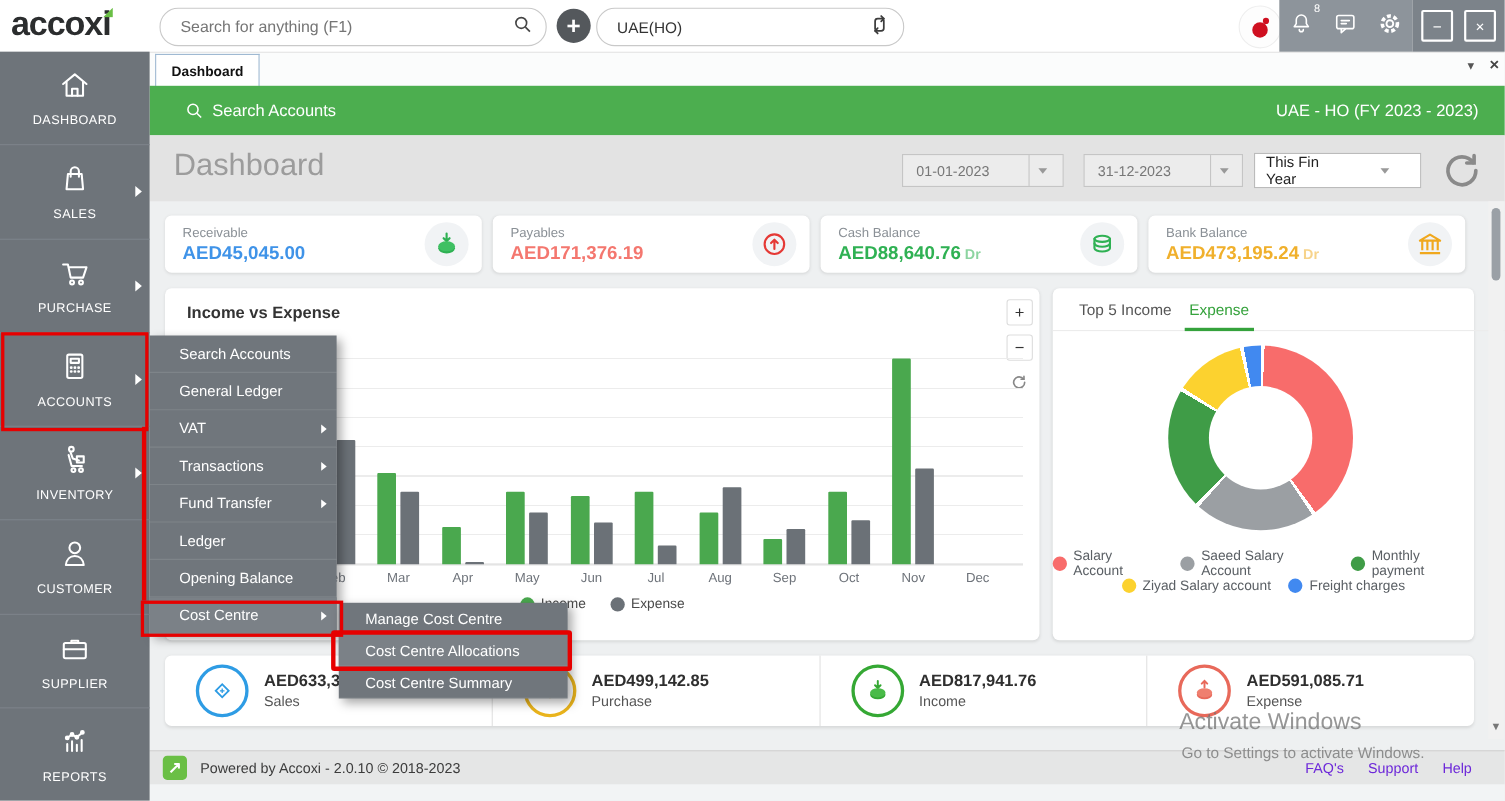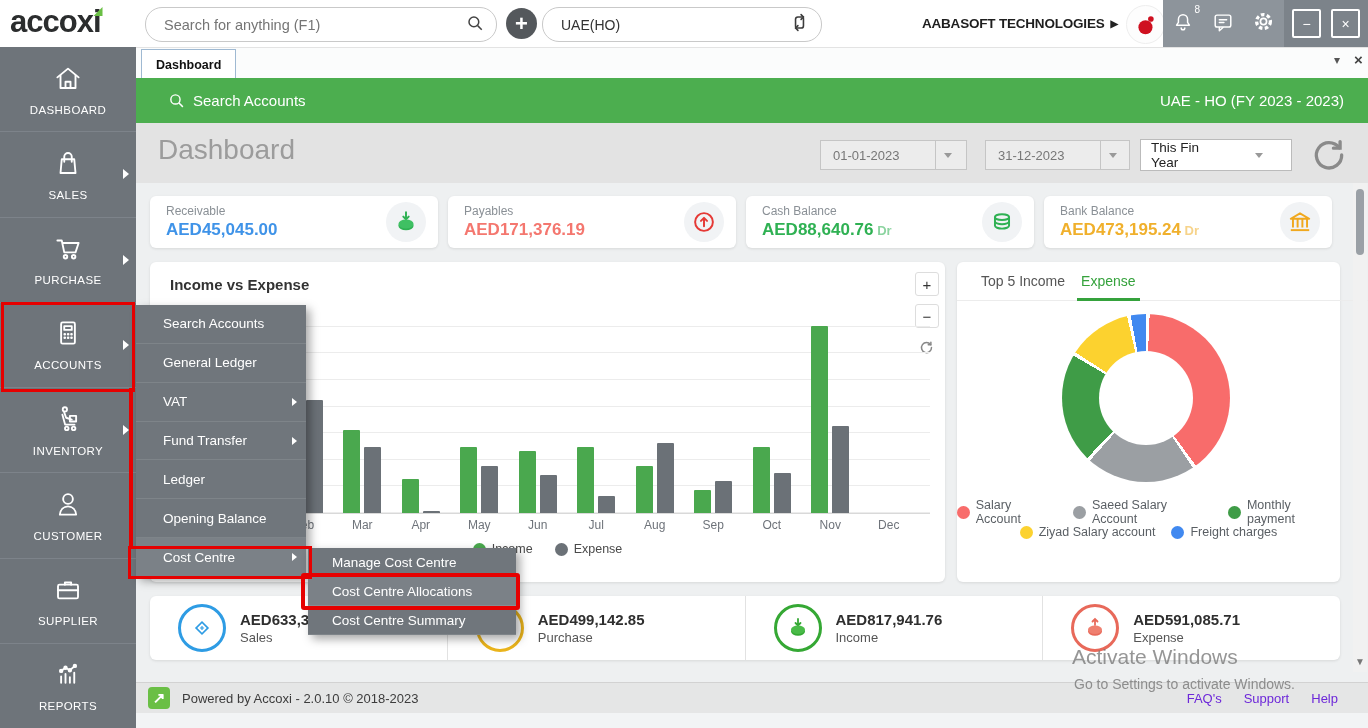--- a/index.html
+++ b/index.html
@@ -162,24 +162,20 @@
     <span class="val">UAE(HO)</span>
     <span class="rep">
       <svg width="19" height="19" viewBox="0 0 24 24" fill="none" stroke="#3c3c3c" stroke-width="2" stroke-linecap="round" stroke-linejoin="round">
           <path d="M7 17V8a3 3 0 0 1 3-3h7"></path>
           <path d="M14 2l3 3-3 3"></path>
           <path d="M17 7v9a3 3 0 0 1-3 3H7"></path>
           <path d="M10 22l-3-3 3-3"></path>
         </svg>
     </span>
   </div>
-  <div id="company" class="abs">
-    <span>AABASOFT TECHNOLOGIES</span>
-      <span class="caret">▶</span>
-  </div>
   <div id="avatar" class="abs">
     <svg width="26" height="26" viewBox="0 0 24 24">
         <circle cx="11.5" cy="14" r="6.5" fill="#cf1020"></circle>
         <circle cx="16.5" cy="6.5" r="2.6" fill="#cf1020"></circle>
       </svg>
   </div>
   <div id="iconStrip" class="abs">
     <span class="bellwrap">
       <svg width="22" height="22" viewBox="0 0 24 24" fill="none" stroke="#fff" stroke-width="1.6" stroke-linecap="round" stroke-linejoin="round">
           <path d="M12 4a5 5 0 0 1 5 5v3.5l2 3H5l2-3V9a5 5 0 0 1 5-5z"></path>
@@ -574,20 +570,24 @@
       <span>Search Accounts</span>
     </div>
     <div class="mitem">
       <span>General Ledger</span>
     </div>
     <div class="mitem">
       <span>VAT</span>
       <span class="marrow"></span>
     </div>
     <div class="mitem">
+      <span>Transactions</span>
+      <span class="marrow"></span>
+    </div>
+    <div class="mitem">
       <span>Fund Transfer</span>
       <span class="marrow"></span>
     </div>
     <div class="mitem">
       <span>Ledger</span>
     </div>
     <div class="mitem">
       <span>Opening Balance</span>
     </div>
     <div class="mitem hl">

